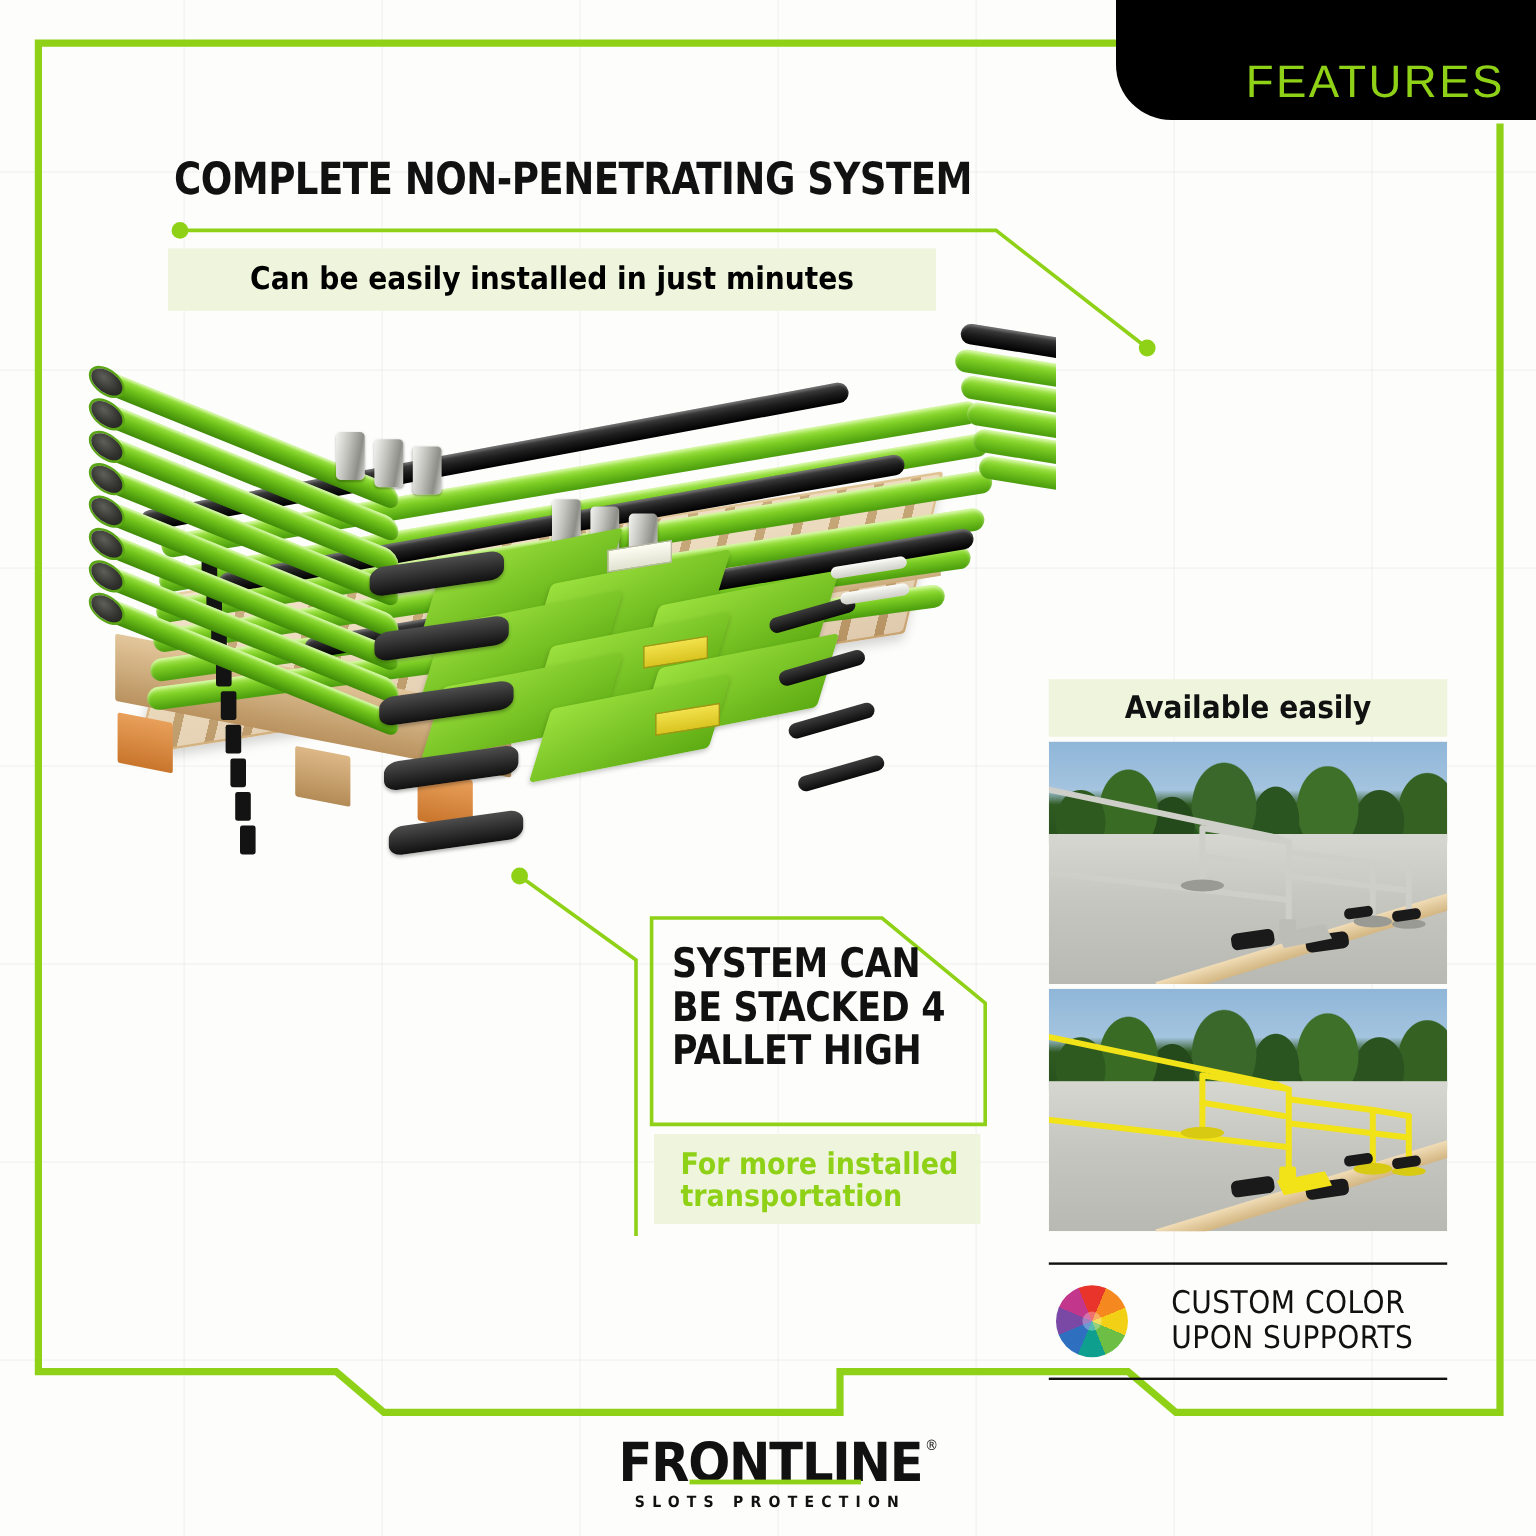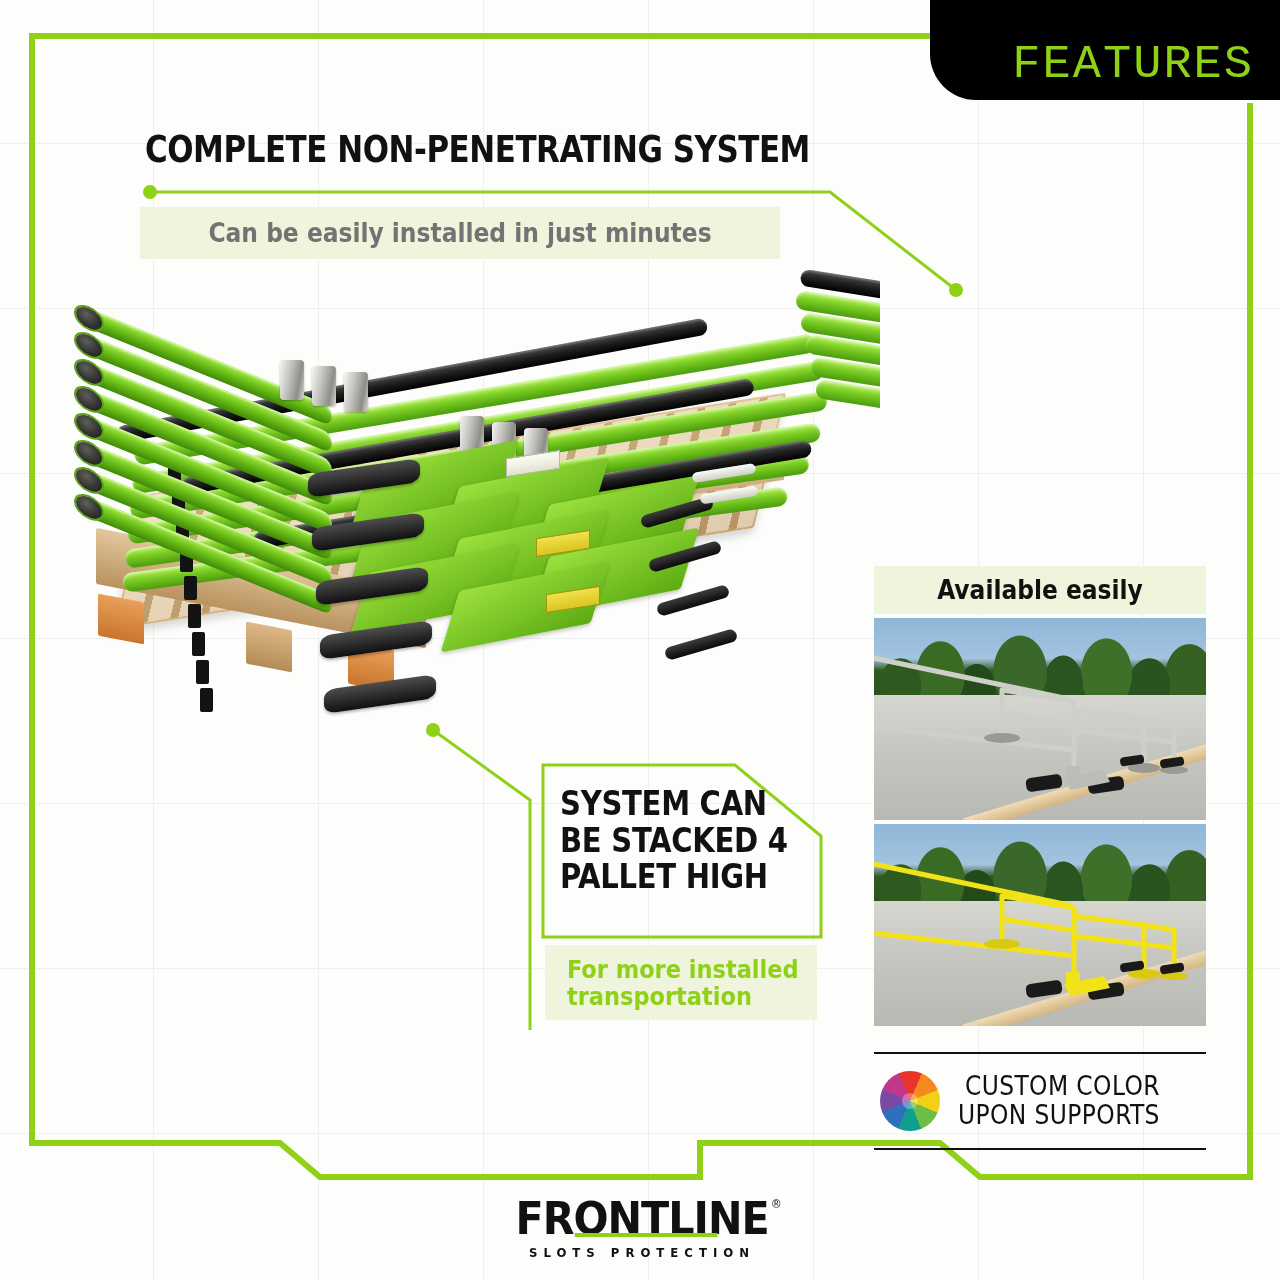--- a/index.html
+++ b/index.html
@@ -52,24 +52,24 @@
     background: #000000;
     border-bottom-left-radius: 46px;
     display: flex;
     align-items: flex-end;
     justify-content: flex-end;
     padding: 0 26px 12px 0;
     box-sizing: border-box;
   }
   .features-banner .label {
     color: #8fd117;
-    font-size: 47px;
+    font-size: 38px;
     letter-spacing: 2px;
     font-weight: 400;
-    font-family: Liberation Mono, monospace;
+    font-family: Liberation Sans, sans-serif;
     line-height: 1;
   }
 
   
   .headline {
     position: absolute;
     left: 145px;
     top: 128px;
     font-family: "DejaVu Sans Condensed", "Liberation Sans Narrow", "Liberation Sans", sans-serif;
     font-weight: bold;
@@ -88,21 +88,21 @@
     width: 640px;
     height: 52px;
     background: #eff4dc;
   }
   .sub-band .txt {
     position: absolute;
     left: 0; right: 0;
     top: 50%;
     transform: translateY(-50%);
     text-align: center;
-    color: #737373;
+    color: #000000;
     font-family: "DejaVu Sans Condensed", "Liberation Sans Narrow", "Liberation Sans", sans-serif;
     font-weight: bold;
     font-size: 26px;
     letter-spacing: 0px;
   }
 
   
   .product-photo {
     position: absolute;
     left: 60px;
@@ -420,27 +420,26 @@
     position: relative;
     flex: none;
   }
   .color-wheel::after {
     content: "";
     position: absolute; inset: 36%;
     border-radius: 50%;
     background: rgba(255,255,255,0.30);
   }
   .custom-text {
-    margin-left: 18px;
+    margin-left: 36px;
     font-family: "DejaVu Sans Condensed", "Liberation Sans Narrow", "Liberation Sans", sans-serif;
     font-size: 26px;
     line-height: 1.12;
     color: #111111;
     letter-spacing: 0.4px;
-    text-align: right;
   }
 
   
   .logo {
     position: absolute;
     left: 497px;
     top: 1196px;
     width: 290px;
     text-align: center;
   }

